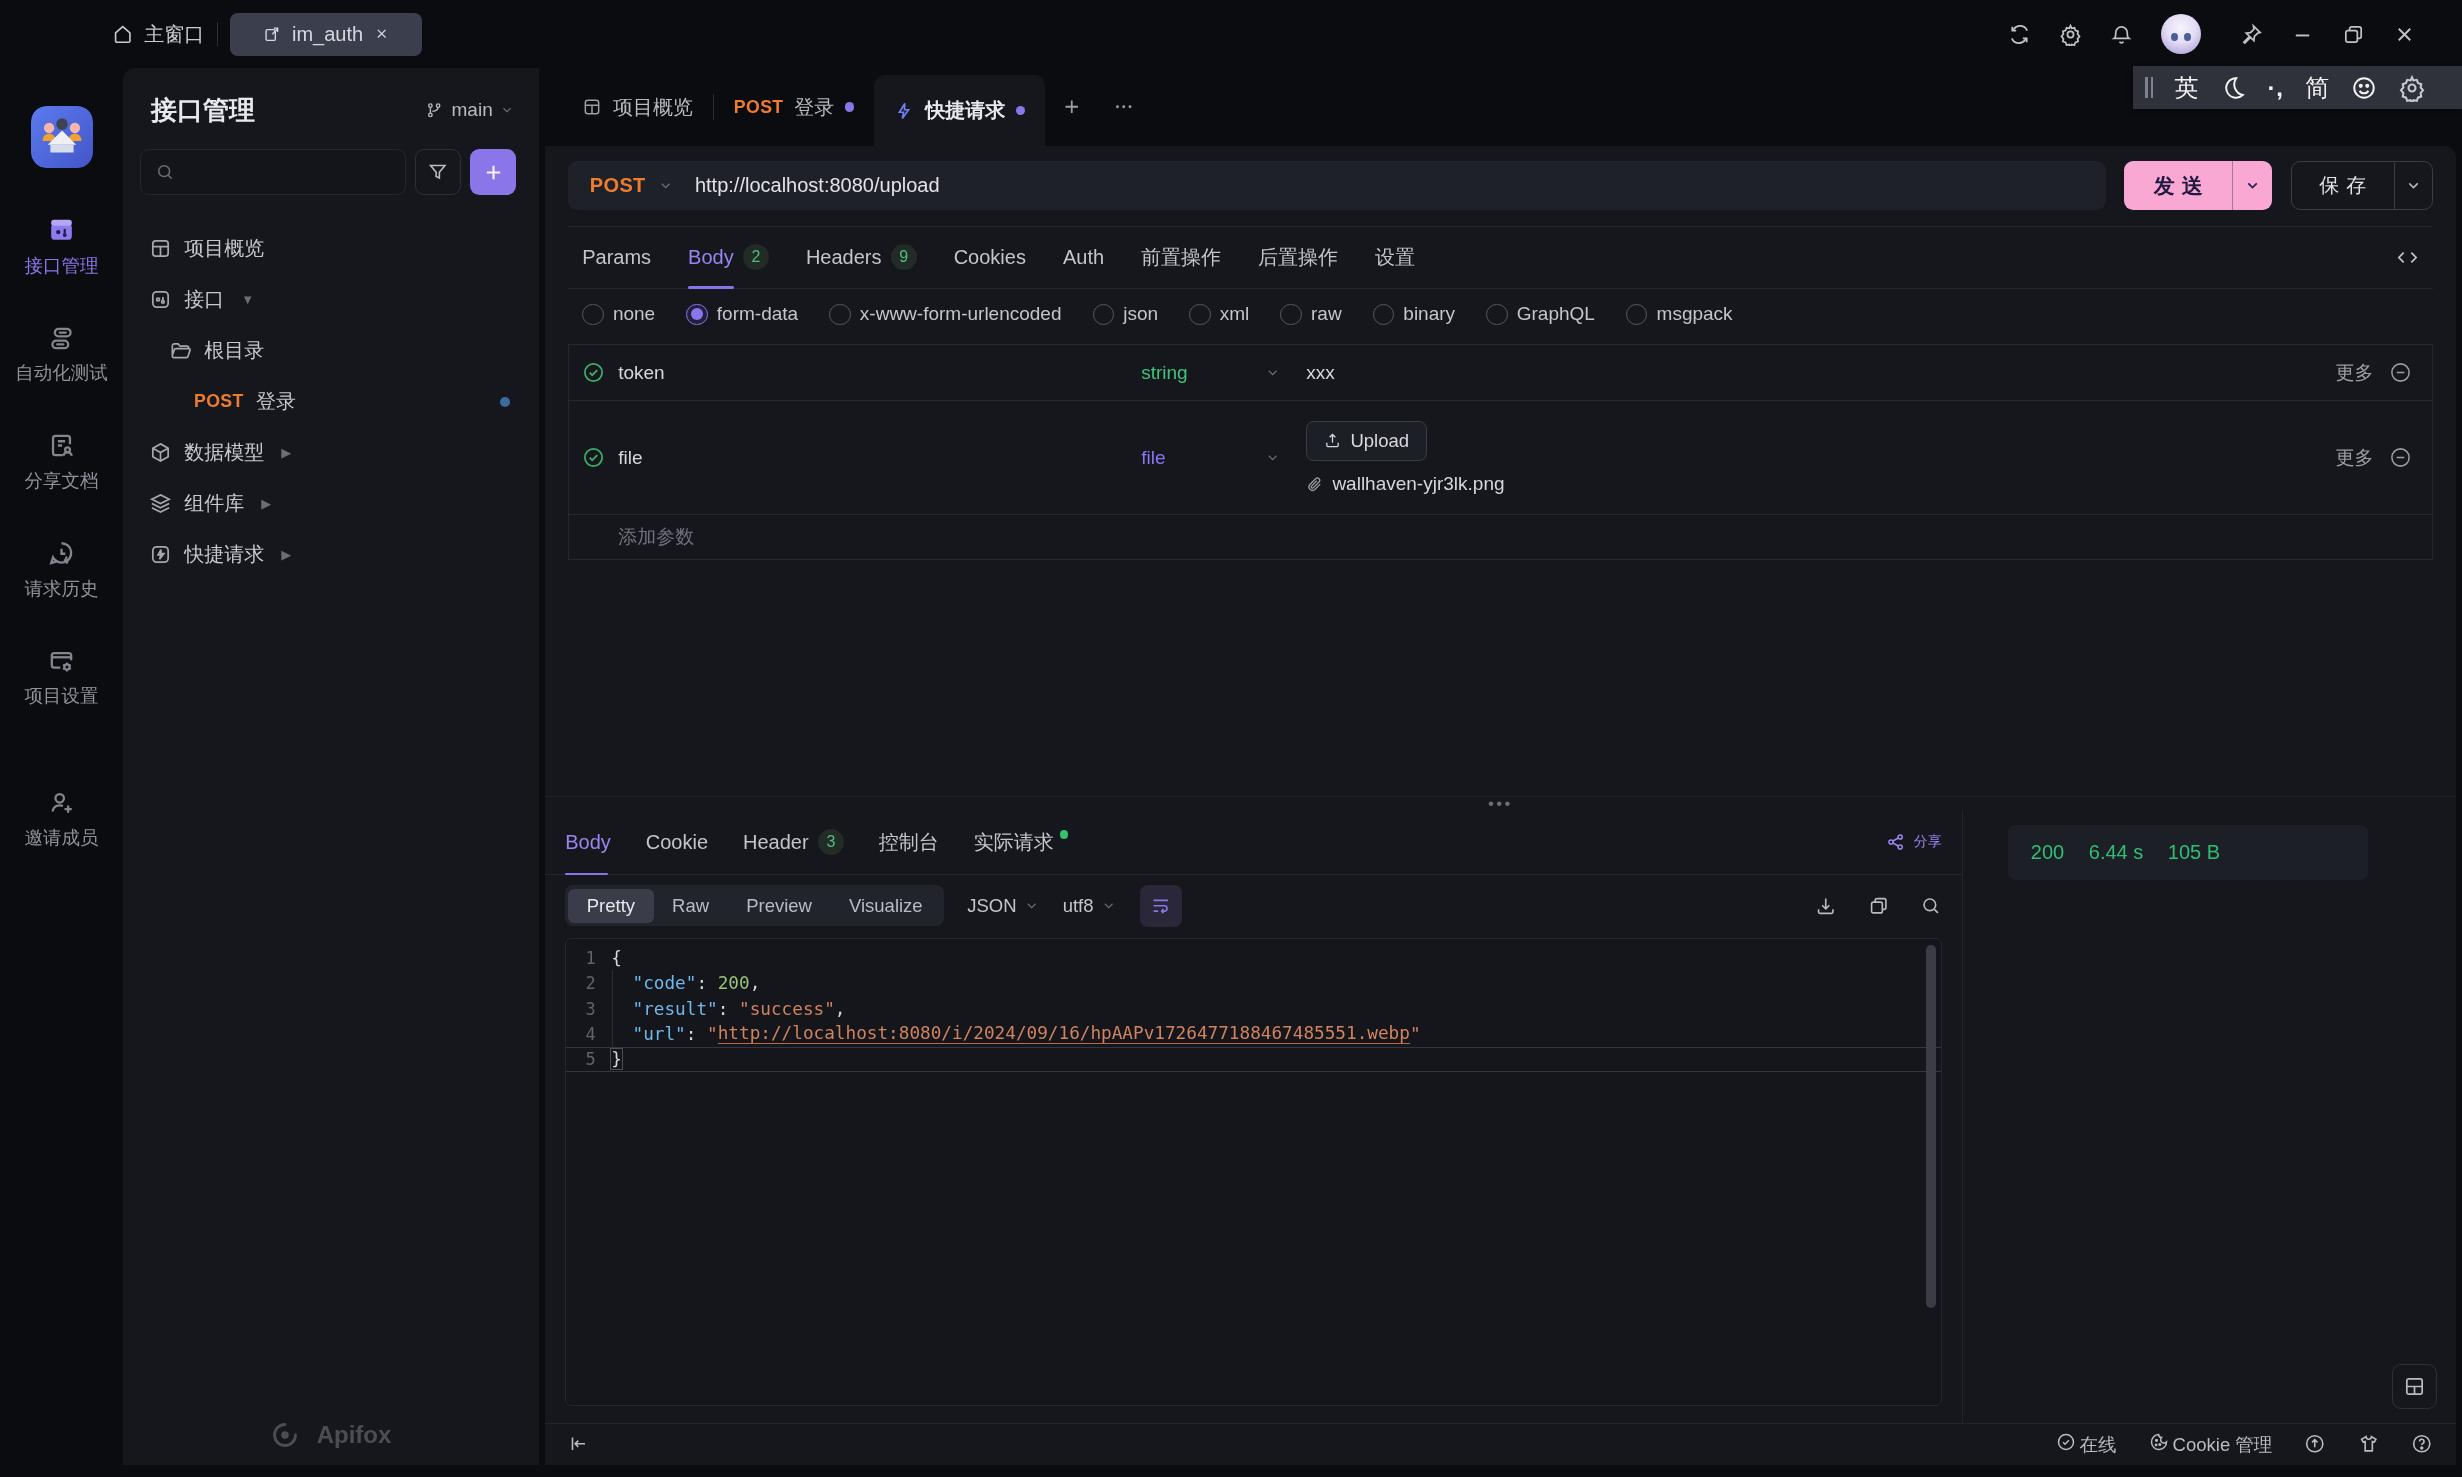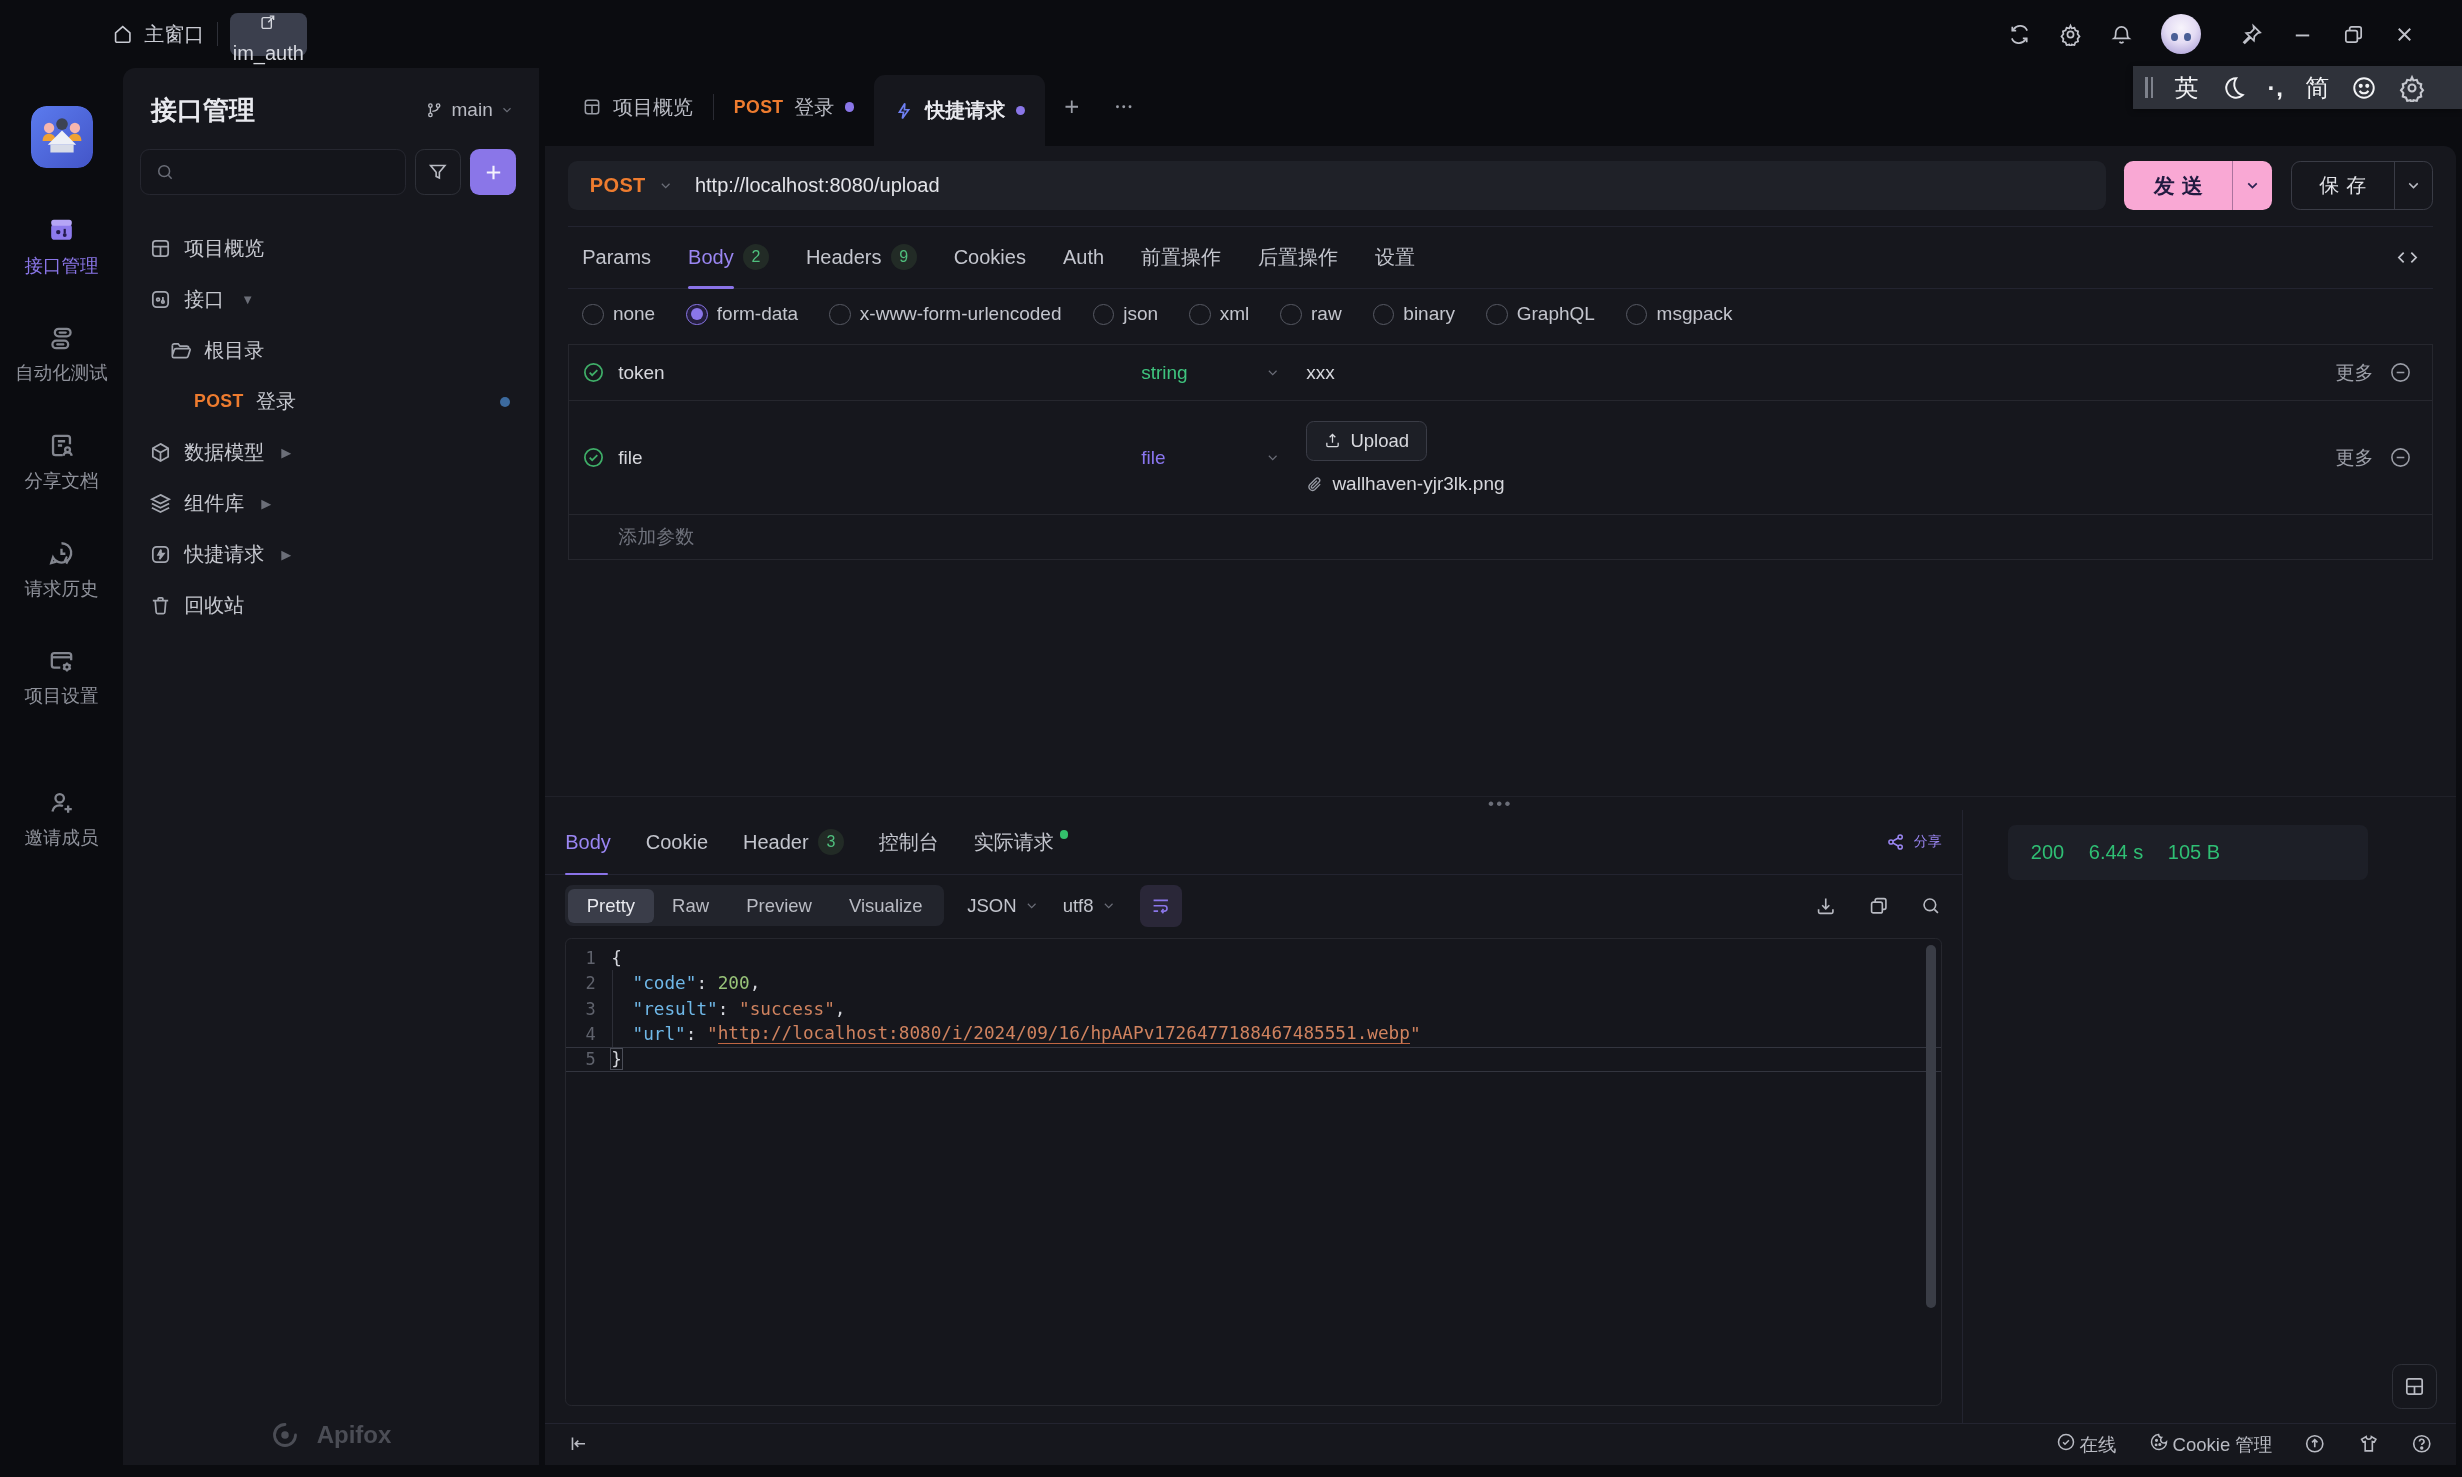--- a/index.html
+++ b/index.html
@@ -6,21 +6,21 @@
   html,body { width:2462px; height:1477px; overflow:hidden; }
   body { background:#0b0c10; font-family:"Liberation Sans","DejaVu Sans",sans-serif; color:#c6c8cf; position:relative; }
   .c { display:flex; align-items:center; justify-content:center; }
   svg { display:block; }
 
   
   .titlebar { position:absolute; left:0; top:0; right:0; height:68px; display:flex; align-items:center; }
   .tb-left { display:flex; align-items:center; margin-left:112px; gap:12.3px; color:#c9cbd3; font-size:20px; }
   .tb-home { display:flex; align-items:center; gap:10.8px; cursor:default; }
   .tb-sep { width:0.8px; height:24.6px; background:#2e3038; }
-  .tb-chip { height:43px; background:#3b3f4d; border-radius:7.7px; display:flex; align-items:center; gap:10.8px; padding:0 3px; color:#d6d8df;flex-direction:column; }
+  .tb-chip { height:43px; background:#3b3f4d; border-radius:7.7px; display:flex; align-items:center; gap:10.8px; padding:0 33px; color:#d6d8df; }
   .tb-right { margin-left:auto; margin-right:46px; display:flex; align-items:center; gap:28px; color:#c0c2ca; }
   .avatar { width:40px; height:40px; border-radius:50%; background:radial-gradient(circle at 50% 35%, #f7f4fb 0%, #e4dcf4 45%, #b9aede 80%, #9a8cc9 100%); position:relative; overflow:hidden; flex:none; }
   .avatar::before, .avatar::after { content:''; position:absolute; top:18.5px; width:7px; height:8.5px; border-radius:50%; background:#4a5f96; }
   .avatar::before { left:10px; } .avatar::after { right:10px; }
 
   
   .ime { position:absolute; top:66px; right:0; width:329px; height:43px; background:#2f323a; z-index:60; display:flex; align-items:center; gap:21.5px; padding:0 15.4px 0 12.3px; color:#f2f3f5; font-size:24px; box-shadow:0 1.5px 6.2px rgba(0,0,0,.4); }
   .ime-handle { display:flex; gap:3.1px; }
   .ime-handle i { width:2.3px; height:21.5px; background:#7e828c; }
   .ime-punct { font-weight:700; letter-spacing:0.8px; }
@@ -459,28 +459,20 @@
       </div>
       <div class="trow">
         <span class="ticon">
             <svg width="23" height="23" viewBox="0 0 24 24" fill="none" stroke="currentColor" stroke-width="1.8">
               <rect x="4" y="4" width="16" height="16" rx="4"></rect>
               <path d="M12.5 7l-3 5.5h3l-1.5 4.5 4.5-6h-3z"></path>
             </svg>
           </span>
         <span>快捷请求</span>
         <span class="caret">▶</span>
-      </div>
-      <div class="trow">
-        <span class="ticon">
-            <svg width="23" height="23" viewBox="0 0 24 24" fill="none" stroke="currentColor" stroke-width="1.8">
-              <path d="M4 7h16M9.5 7V5a1 1 0 0 1 1-1h3a1 1 0 0 1 1 1v2M6.5 7l1 12a1.5 1.5 0 0 0 1.5 1.4h6a1.5 1.5 0 0 0 1.5-1.4l1-12"></path>
-            </svg>
-          </span>
-        <span>回收站</span>
       </div>
     </div>
 
     <div class="sb-logo">
       <svg width="28" height="28" viewBox="0 0 24 24">
           <path d="M12 3a9 9 0 1 0 9 9" stroke="#4b4d55" stroke-width="2.4" fill="none" stroke-linecap="round"></path>
           <circle cx="12" cy="12" r="3.2" fill="#4b4d55"></circle>
         </svg>
       <span>Apifox</span>
     </div>

